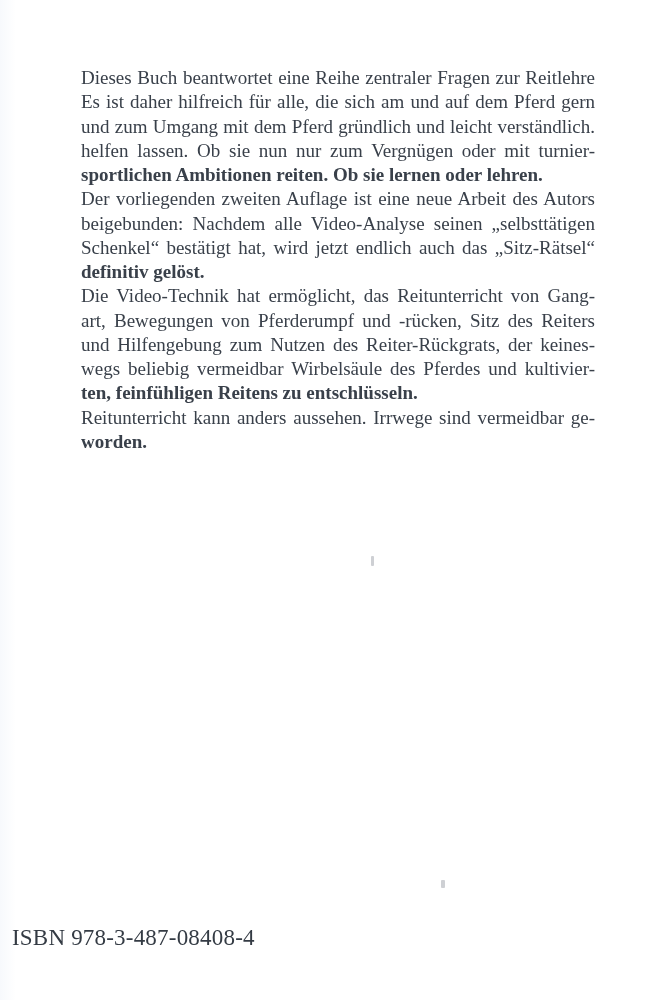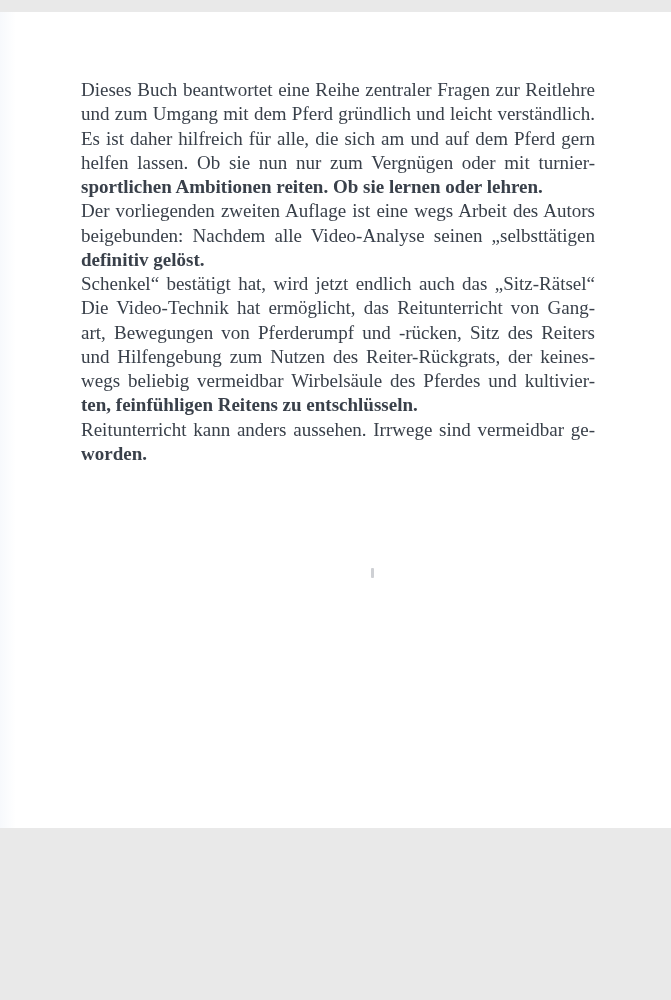--- a/index.html
+++ b/index.html
@@ -3,22 +3,22 @@
 <meta charset="utf-8">
 <style>
   html, body {
     margin: 0;
     padding: 0;
     background: #e9e9e9;
   }
   .page {
     position: relative;
     width: 671px;
-    height: 816px;
-    margin: 12px auto;
+    height: 1000px;
+    margin: 0 auto;
     background: linear-gradient(90deg, #f7f9fc 0px, #ffffff 16px);
     overflow: hidden;
     font-family: "Liberation Serif", "DejaVu Serif", serif;
   }
   .blurb {
     position: absolute;
     left: 81px;
     top: 66px;
     width: 514px;
     font-size: 19px;
@@ -53,28 +53,28 @@
   }
   .speck-1 { left: 371px; top: 556px; width: 3px; height: 10px; opacity: 0.55; }
   .speck-2 { left: 441px; top: 880px; width: 4px; height: 8px;  opacity: 0.55; }
 </style>
 </head>
 <body>
 
 <div class="page">
   <div class="blurb" id="blurb">
       <div class="line">Dieses Buch beantwortet eine Reihe zentraler Fragen zur Reitlehre</div>
+      <div class="line">Es ist daher hilfreich für alle, die sich am und auf dem Pferd gern</div>
       <div class="line">und zum Umgang mit dem Pferd gründlich und leicht verständlich.</div>
-      <div class="line">Es ist daher hilfreich für alle, die sich am und auf dem Pferd gern</div>
       <div class="line">helfen lassen. Ob sie nun nur zum Vergnügen oder mit turnier-</div>
       <div class="line para-end">sportlichen Ambitionen reiten. Ob sie lernen oder lehren.</div>
-      <div class="line">Der vorliegenden zweiten Auflage ist eine wegs Arbeit des Autors</div>
+      <div class="line">Der vorliegenden zweiten Auflage ist eine neue Arbeit des Autors</div>
       <div class="line">beigebunden: Nachdem alle Video-Analyse seinen „selbsttätigen</div>
+      <div class="line">Schenkel“ bestätigt hat, wird jetzt endlich auch das „Sitz-Rätsel“</div>
       <div class="line para-end">definitiv gelöst.</div>
-      <div class="line">Schenkel“ bestätigt hat, wird jetzt endlich auch das „Sitz-Rätsel“</div>
       <div class="line">Die Video-Technik hat ermöglicht, das Reitunterricht von Gang-</div>
       <div class="line">art, Bewegungen von Pferderumpf und -rücken, Sitz des Reiters</div>
       <div class="line">und Hilfengebung zum Nutzen des Reiter-Rückgrats, der keines-</div>
       <div class="line">wegs beliebig vermeidbar Wirbelsäule des Pferdes und kultivier-</div>
       <div class="line para-end">ten, feinfühligen Reitens zu entschlüsseln.</div>
       <div class="line">Reitunterricht kann anders aussehen. Irrwege sind vermeidbar ge-</div>
       <div class="line para-end">worden.</div>
     </div>
   <div class="isbn">ISBN 978-3-487-08408-4</div>
   <div class="speck speck-1"></div>

